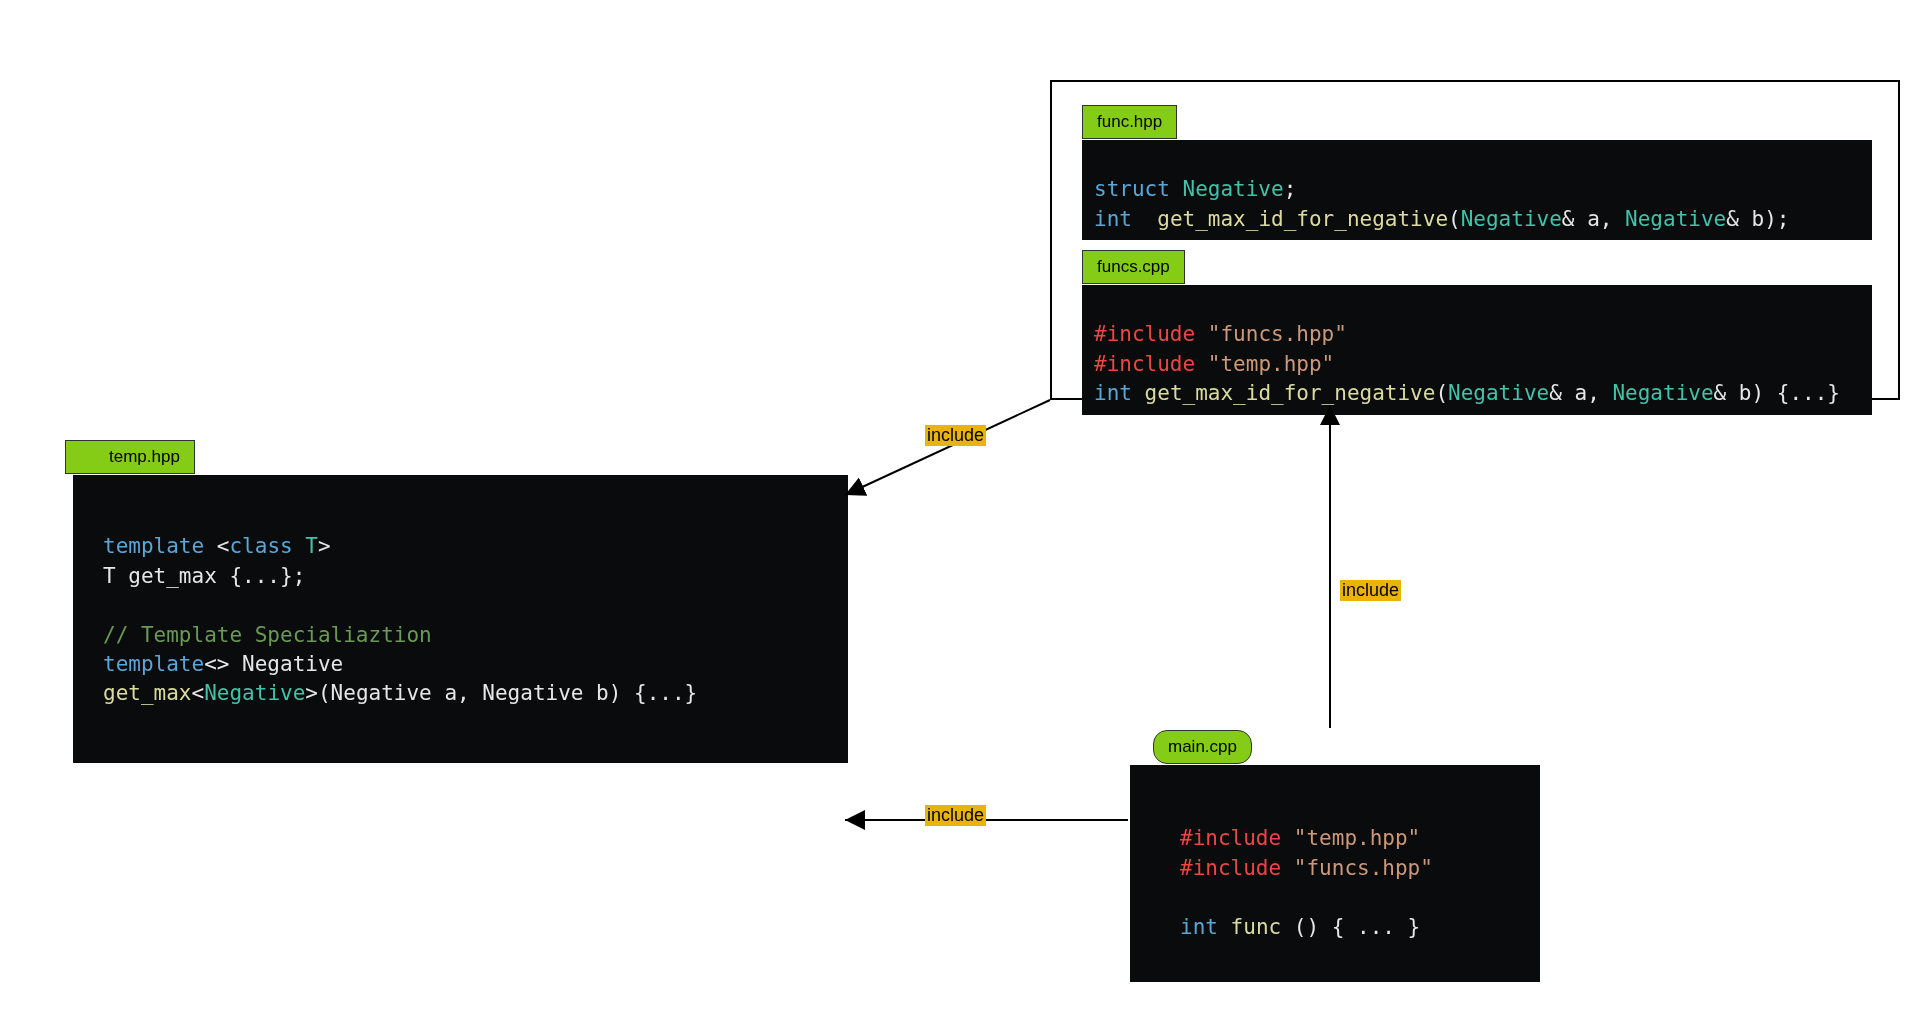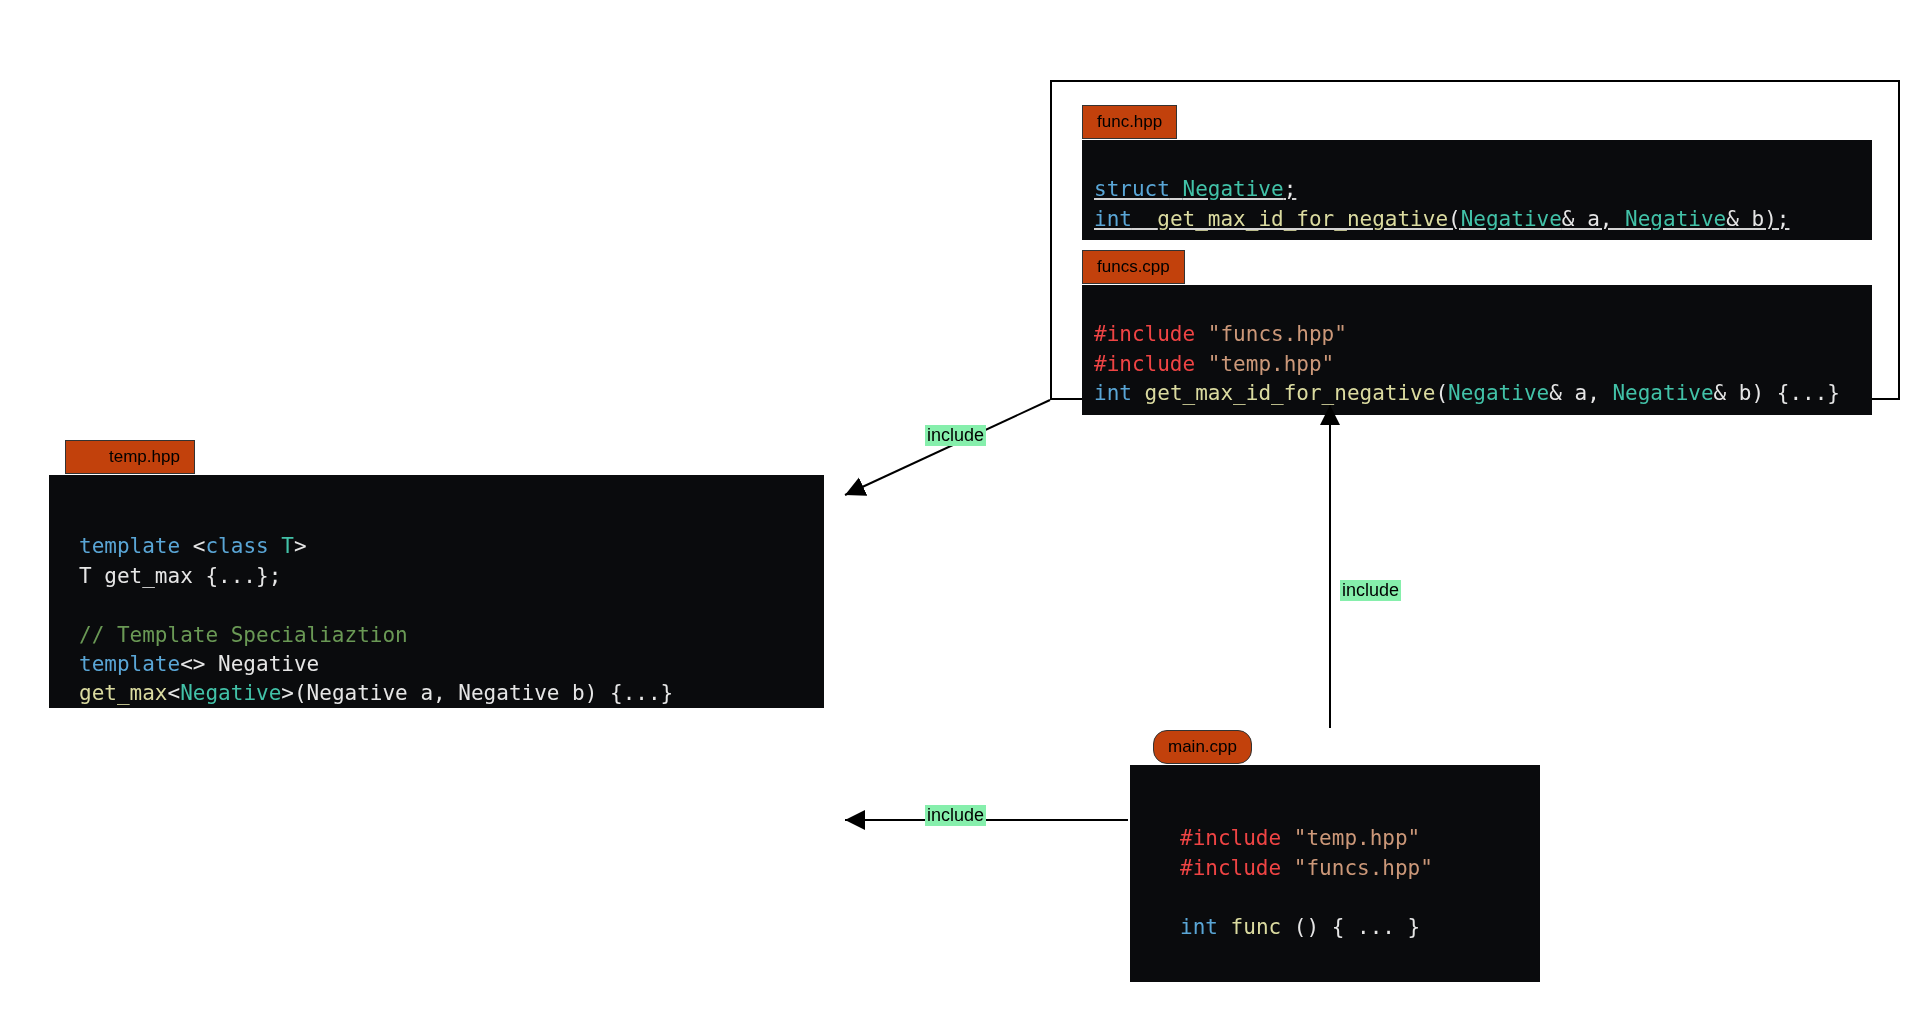--- a/index.html
+++ b/index.html
@@ -5,21 +5,21 @@
   * { box-sizing: border-box; margin: 0; padding: 0; }
   body {
     font-family: Arial, sans-serif;
     background: #fff;
     width: 1929px;
     height: 1015px;
     position: relative;
   }
   .file-label {
     position: absolute;
-    background: #c2410c;
+    background: #84cc16;
     border: 1px solid #333;
     padding: 6px 14px;
     font-size: 17px;
     color: #000;
     z-index: 10;
   }
   .code-block {
     position: absolute;
     background: #0a0b0d;
     color: #d4d4d4;
@@ -44,48 +44,48 @@
   .kw-class   { color: #42c2a8; }
   .kw-pre     { color: #ef4444; }
   .str        { color: #cc9879; }
   .comment    { color: #6a9955; }
   .fn         { color: #dbdba0; }
   .white      { color: #e6e6e6; }
   .edge-label {
     position: absolute;
     font-size: 18px;
     color: #000;
-    background: #86efac;
+    background: #eab308;
     padding: 0 2px;
   }
   svg.arrows {
     position: absolute;
     left: 0; top: 0;
     width: 1929px;
     height: 1015px;
     pointer-events: none;
   }
 </style>
 </head>
 <body>
 
 <div class="outer-box" style="left:1050px; top:80px; width:850px; height:320px;"></div>
 
 <div class="file-label" style="left:65px; top:440px;padding-left:43px;">temp.hpp</div>
-<div class="code-block padded" style="left:49px; top:475px; width:775px; height:233px;">
+<div class="code-block padded" style="left:73px; top:475px; width:775px; height:288px;">
 <span class="kw-type">template</span><span class="white"> &lt;</span><span class="kw-type">class</span><span class="white"> </span><span class="kw-class">T</span><span class="white">&gt;</span>
 <span class="white">T get_max {...};</span>
 <span></span>
 <span class="comment">// Template Specialiaztion</span>
 <span class="kw-type">template</span><span class="white">&lt;&gt; Negative</span>
 <span class="fn">get_max</span><span class="white">&lt;</span><span class="kw-class">Negative</span><span class="white">&gt;(Negative a, Negative b) {...}</span>
 </div>
 
 <div class="file-label" style="left:1082px; top:105px;">func.hpp</div>
-<div class="code-block" style="left:1082px; top:140px; width:790px;text-decoration:underline;">
+<div class="code-block" style="left:1082px; top:140px; width:790px;">
 <span class="kw-type">struct</span><span class="white"> </span><span class="kw-class">Negative</span><span class="white">;</span>
 <span class="kw-type">int</span><span class="white">  </span><span class="fn">get_max_id_for_negative</span><span class="white">(</span><span class="kw-class">Negative</span><span class="white">&amp; a, </span><span class="kw-class">Negative</span><span class="white">&amp; b);</span>
 </div>
 
 <div class="file-label" style="left:1082px; top:250px;">funcs.cpp</div>
 <div class="code-block" style="left:1082px; top:285px; width:790px;">
 <span class="kw-pre">#include</span><span class="white"> </span><span class="str">"funcs.hpp"</span>
 <span class="kw-pre">#include</span><span class="white"> </span><span class="str">"temp.hpp"</span>
 <span class="kw-type">int</span><span class="white"> </span><span class="fn">get_max_id_for_negative</span><span class="white">(</span><span class="kw-class">Negative</span><span class="white">&amp; a, </span><span class="kw-class">Negative</span><span class="white">&amp; b) {...}</span>
 </div>

